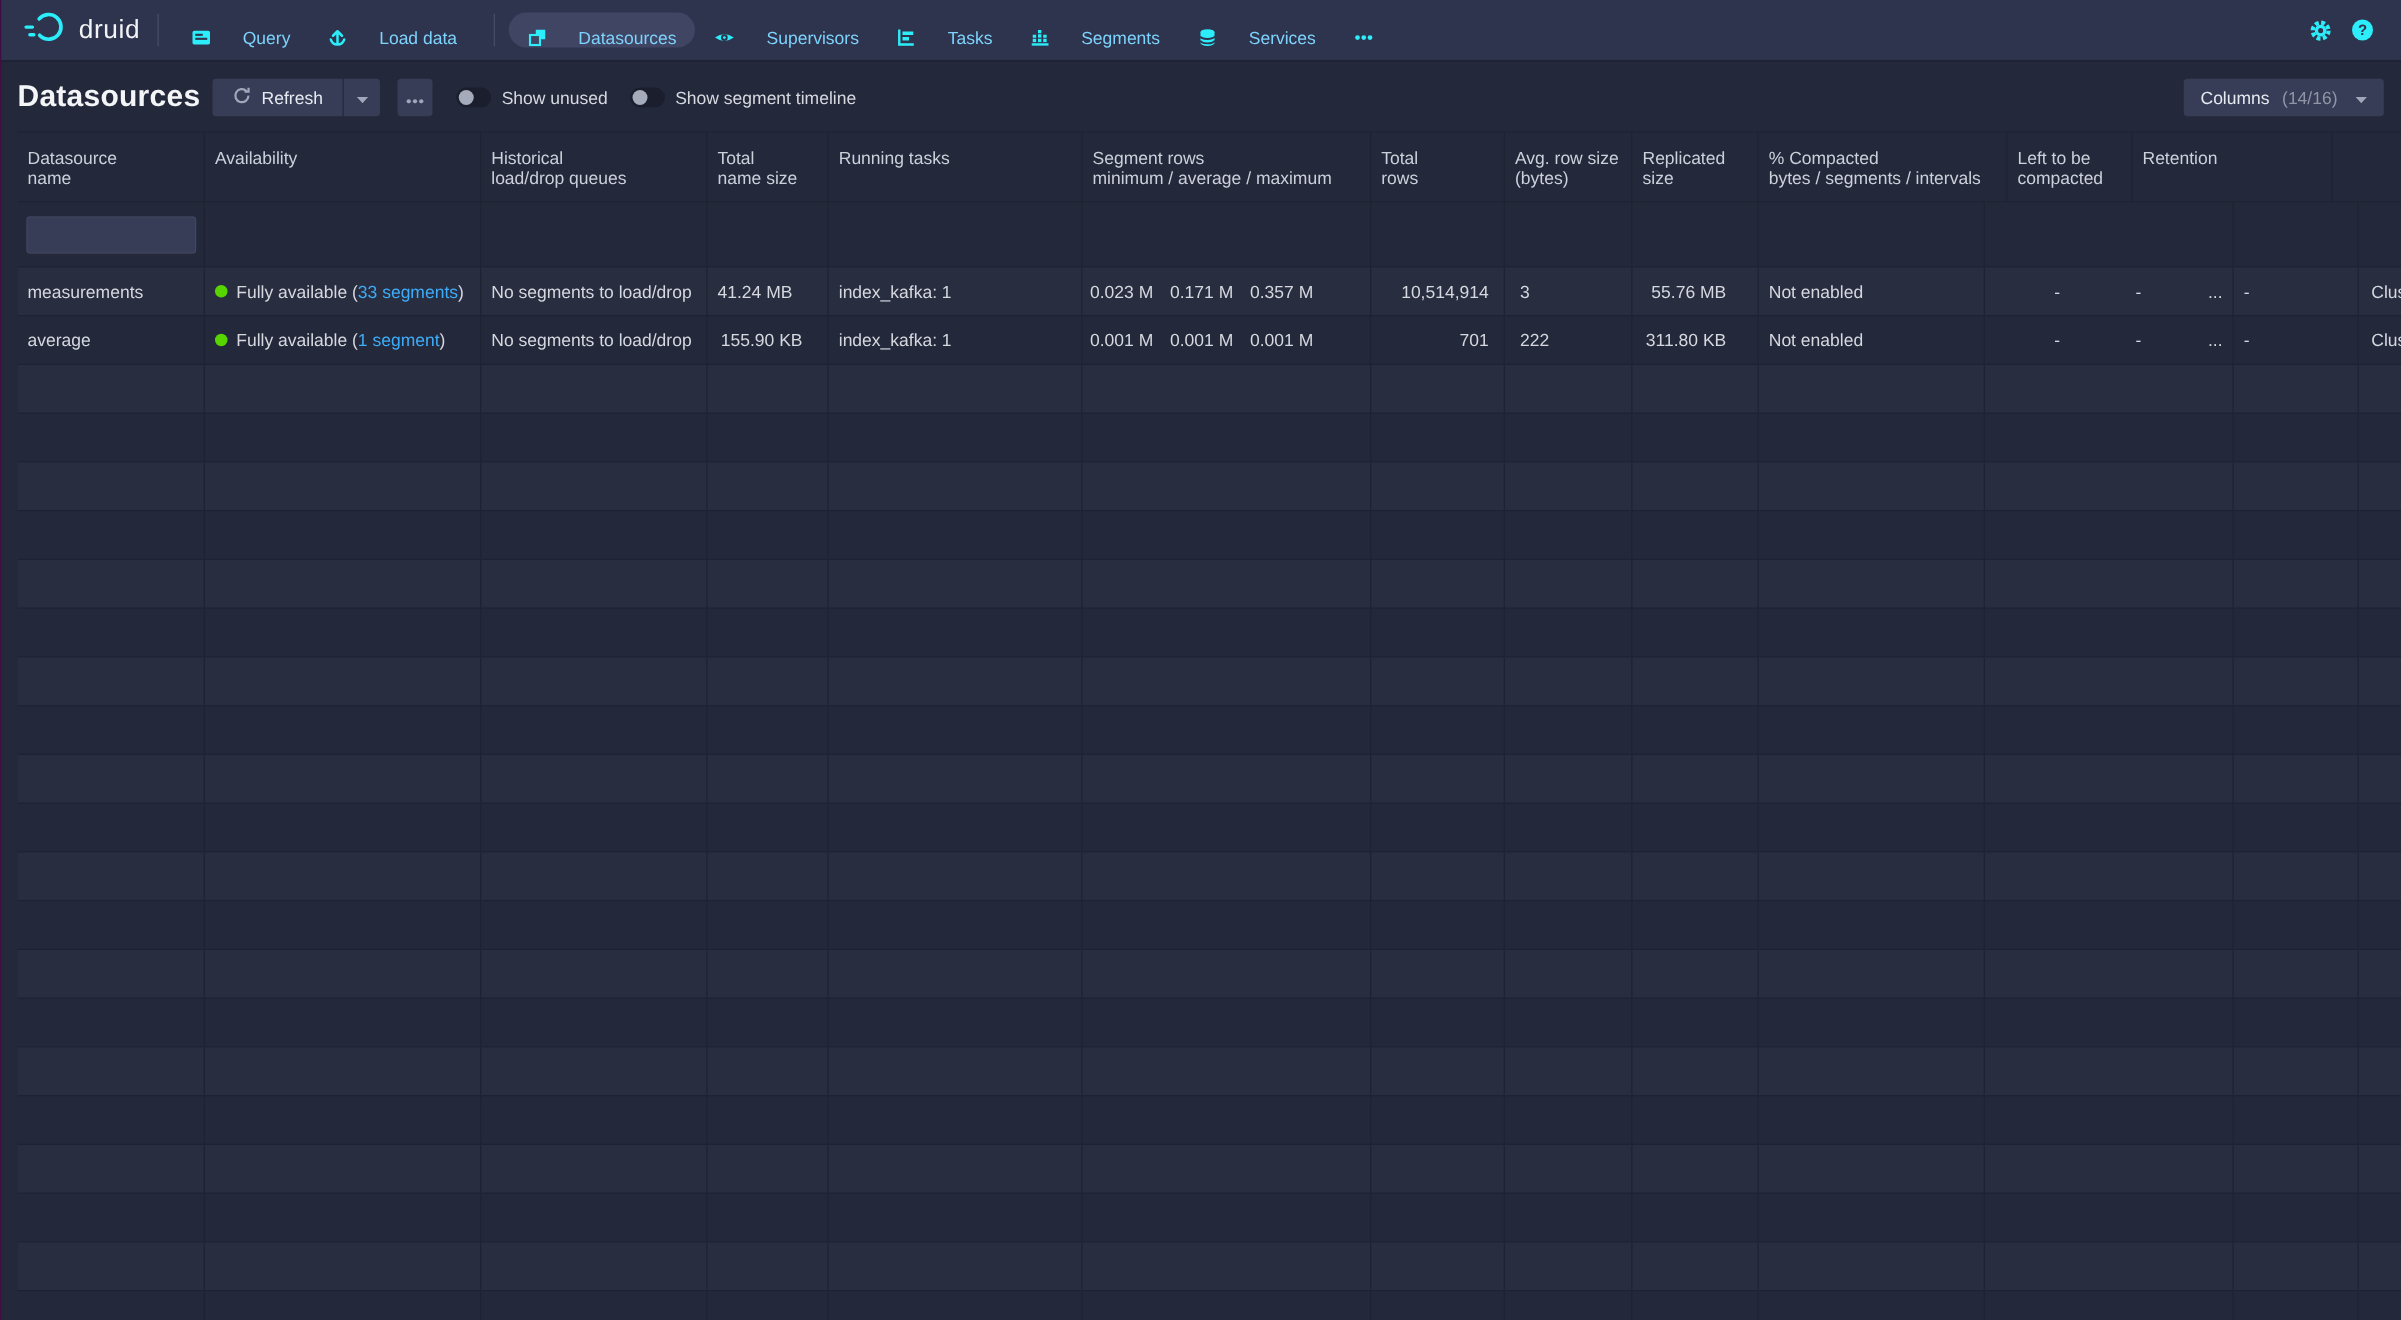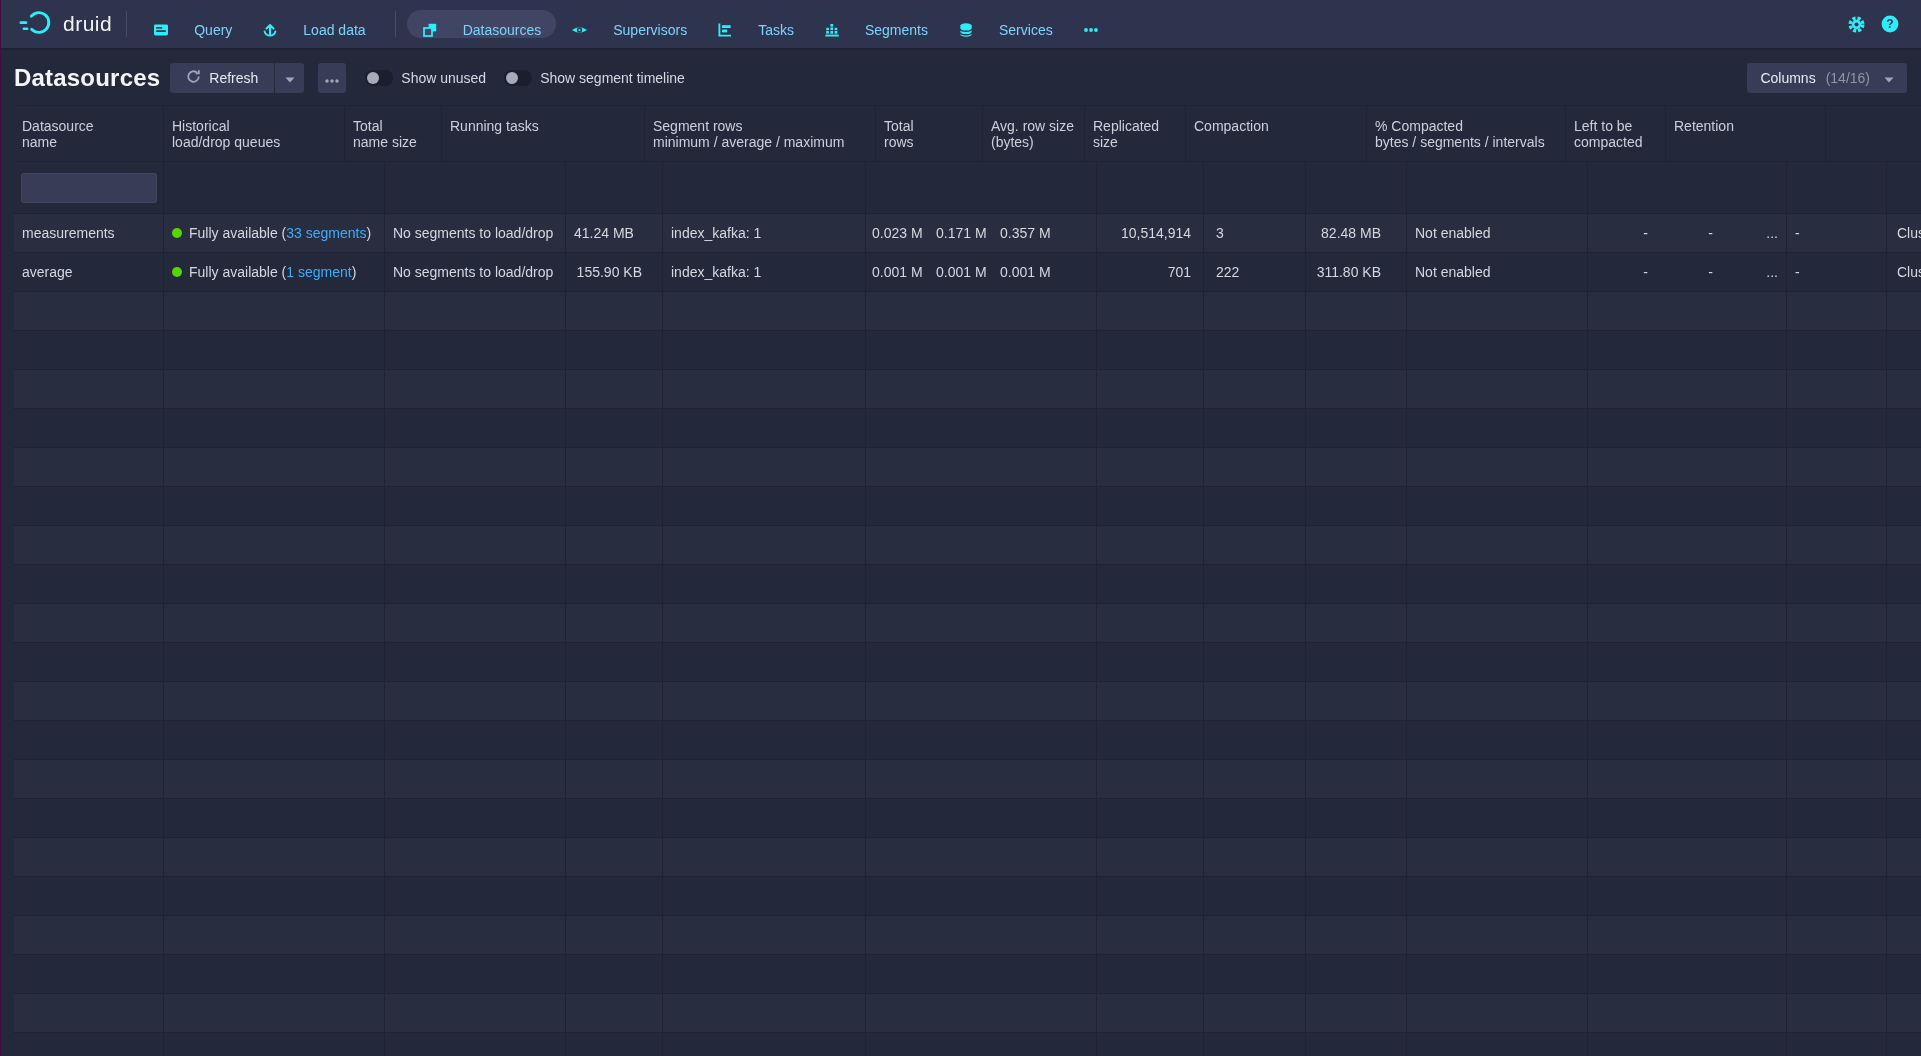--- a/index.html
+++ b/index.html
@@ -210,20 +210,23 @@
         </svg></span>
   </button>
 </div>
 
 <div class="table" id="table">
     <div class="row th-row">
       <div class="cell th" style="width: 150px;">
         <div>Datasource</div>
         <div>name</div>
       </div>
+      <div class="cell th" style="width: 221px;">
+        <div>Availability</div>
+      </div>
       <div class="cell th" style="width: 181px;">
         <div>Historical</div>
         <div>load/drop queues</div>
       </div>
       <div class="cell th" style="width: 97px;">
         <div>Total</div>
         <div>name size</div>
       </div>
       <div class="cell th" style="width: 203px;">
         <div>Running tasks</div>
@@ -236,23 +239,20 @@
         <div>Total</div>
         <div>rows</div>
       </div>
       <div class="cell th" style="width: 102px;">
         <div>Avg. row size</div>
         <div>(bytes)</div>
       </div>
       <div class="cell th" style="width: 101px;">
         <div>Replicated</div>
         <div>size</div>
-      </div>
-      <div class="cell th" style="width: 181px;">
-        <div>Compaction</div>
       </div>
       <div class="cell th" style="width: 199px;">
         <div>% Compacted</div>
         <div>bytes / segments / intervals</div>
       </div>
       <div class="cell th" style="width: 100px;">
         <div>Left to be</div>
         <div>compacted</div>
       </div>
       <div class="cell th" style="width: 160px;">
@@ -302,21 +302,21 @@
           <span style="width: 64px; text-align: left;">0.357 M</span>
         </span>
       </div>
       <div class="cell td" style="width: 107px;">
         <span style="width: 100%; text-align: right; padding-right: 12px;">10,514,914</span>
       </div>
       <div class="cell td" style="width: 102px;">
         <span style="width: 100%; padding-left: 12px;">3</span>
       </div>
       <div class="cell td" style="width: 101px;">
-        <span style="width: 100%; text-align: right; padding-right: 25px;">82.48 MB</span>
+        <span style="width: 100%; text-align: right; padding-right: 25px;">55.76 MB</span>
       </div>
       <div class="cell td" style="width: 181px;">
         <span style="width: 100%; padding-left: 8px;">Not enabled</span>
       </div>
       <div class="cell td" style="width: 199px;">
         <span class="trip">
           <span style="width: 65px; text-align: right; padding-right: 5px;">-</span>
           <span style="width: 65px; text-align: right; padding-right: 5px;">-</span>
           <span style="width: 65px; text-align: right; padding-right: 5px;">...</span>
         </span>

